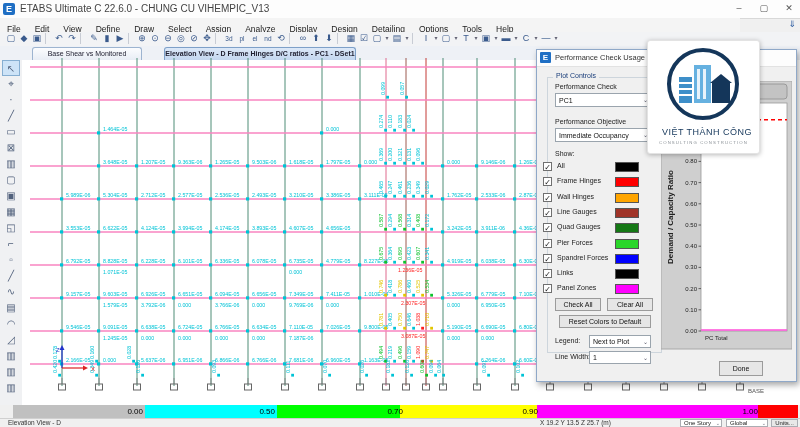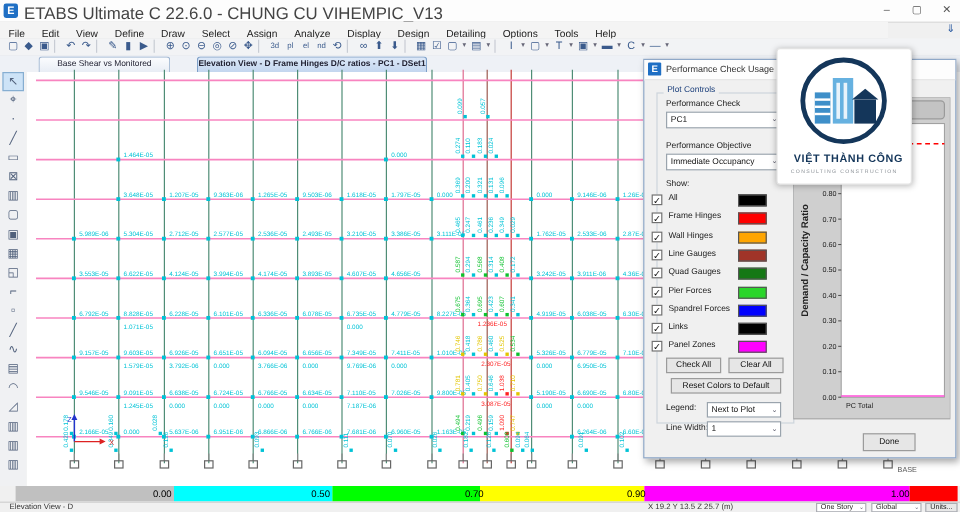--- a/index.html
+++ b/index.html
@@ -1,21 +1,21 @@
 <!DOCTYPE html>
 <html><head>
 <meta charset="utf-8">
 <style>
   html,body{margin:0;padding:0;background:#9aa0a6;font-family:"Liberation Sans",sans-serif;}
   #app{position:relative;width:800px;height:427px;background:#f0f0f0;overflow:hidden;font-family:"Liberation Sans",sans-serif;}
   .abs{position:absolute;}
   
   #titlebar{left:0;top:0;width:800px;height:18px;background:#fdfdfd;border-bottom:1px solid #d8d8d8;}
   #app-icon{left:3px;top:3px;width:12px;height:12px;background:#1f6fc4;color:#fff;font-size:9px;font-weight:bold;text-align:center;line-height:12px;border-radius:2px;}
-  #title-text{left:20px;top:3px;font-size:14px;color:#444;}
+  #title-text{left:20px;top:3px;font-size:10px;color:#444;}
   .winbtn{top:2px;width:22px;height:13px;color:#555;font-size:9px;text-align:center;line-height:13px;}
   
   #menubar{left:0;top:18px;width:740px;height:14px;background:#f4f4f4;border-bottom:1px solid #e0e0e0;}
   .menu-item{display:inline-block;padding:1px 7px;font-size:8.5px;color:#222;line-height:12px;}
   #menu-right-icon{right:4px;top:19px;font-size:9px;color:#2a5aa0;}
   
   #toolbar{left:0;top:32px;width:800px;height:14px;background:#f2f3f5;border-bottom:1px solid #dcdcdc;white-space:nowrap;overflow:hidden;}
   .tb-icon{display:inline-block;width:13px;font-size:9px;color:#3a5a8c;text-align:center;line-height:13px;vertical-align:top;}
   .tb-sep{display:inline-block;width:4px;height:11px;border-left:1px solid #c8ccd4;margin:1px 2px 0 2px;vertical-align:top;}
   .tb-drop{display:inline-block;width:7px;font-size:6px;color:#667;text-align:center;line-height:13px;vertical-align:top;}
@@ -53,21 +53,21 @@
   .dlg-label{position:absolute;font-size:7px;color:#222;}
   .combo{position:absolute;background:#fff;border:1px solid #9aa4ad;font-size:7px;color:#111;line-height:13px;padding-left:3px;box-sizing:border-box;}
   .combo .arr{position:absolute;right:2px;top:0;font-size:6px;color:#556;}
   .chk-row{position:absolute;left:6px;width:100px;height:13px;}
   .chk-box{position:absolute;left:0;top:1px;width:9px;height:9px;background:#fff;border:1px solid #707070;font-size:8px;line-height:9px;text-align:center;color:#1a1a1a;box-sizing:border-box;}
   .chk-label{position:absolute;left:14px;top:1px;font-size:7px;color:#222;}
   .chk-swatch{position:absolute;left:72px;top:1px;width:24px;height:10px;border:1px solid #555;box-sizing:border-box;}
   .dlg-btn{position:absolute;background:#e6e6e6;border:1px solid #9b9b9b;font-size:7px;color:#111;text-align:center;box-sizing:border-box;}
   
   #logocard{left:647px;top:40px;width:111px;height:112px;background:#fff;border:1px solid #e3e3e3;border-radius:3px;box-shadow:0 1px 5px rgba(0,0,0,.28);}
-  #logo-title{left:0;top:86px;width:118px;text-align:center;font-size:9px;font-weight:bold;color:#14365a;letter-spacing:.5px;}
+  #logo-title{left:0;top:86px;width:118px;text-align:center;font-size:9px;font-weight:normal;color:#14365a;letter-spacing:.5px;}
   #logo-subtitle{left:0;top:99px;width:111px;text-align:center;font-size:4.3px;color:#8a9096;letter-spacing:1.1px;}
 </style>
 </head>
 <body>
 
 <div id="app">
 
   <div class="abs" id="titlebar">
     <div class="abs" id="app-icon">E</div>
     <div class="abs" id="title-text">ETABS Ultimate C 22.6.0 - CHUNG CU VIHEMPIC_V13</div>

